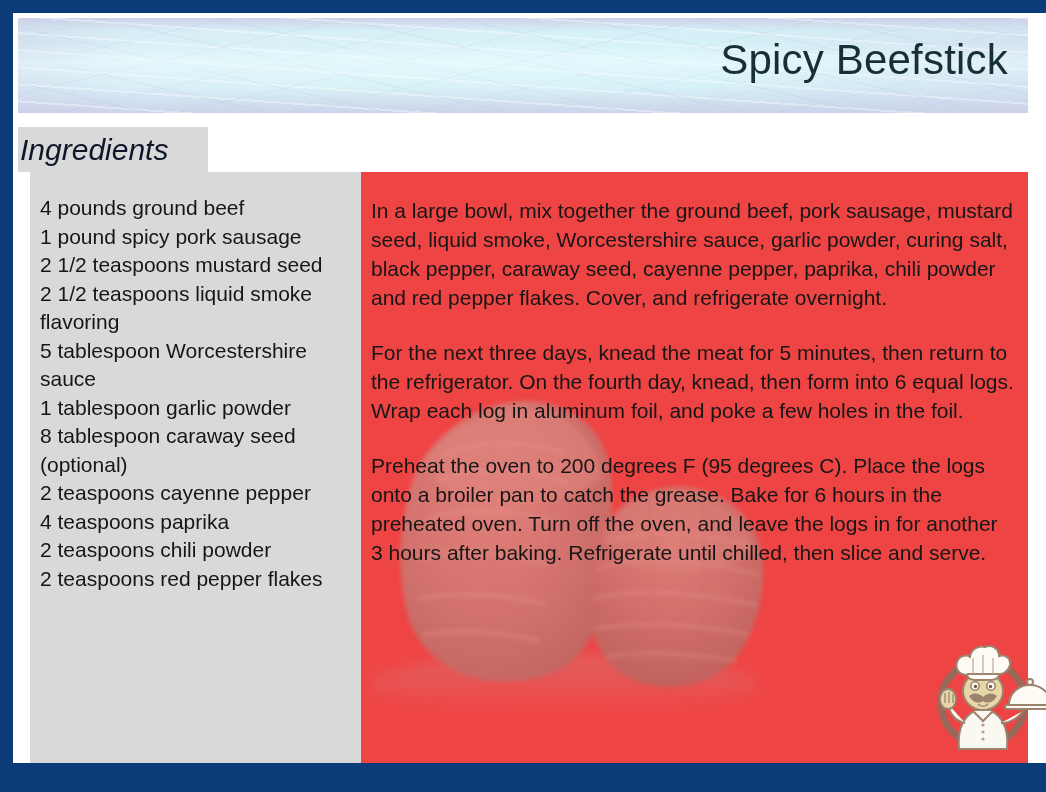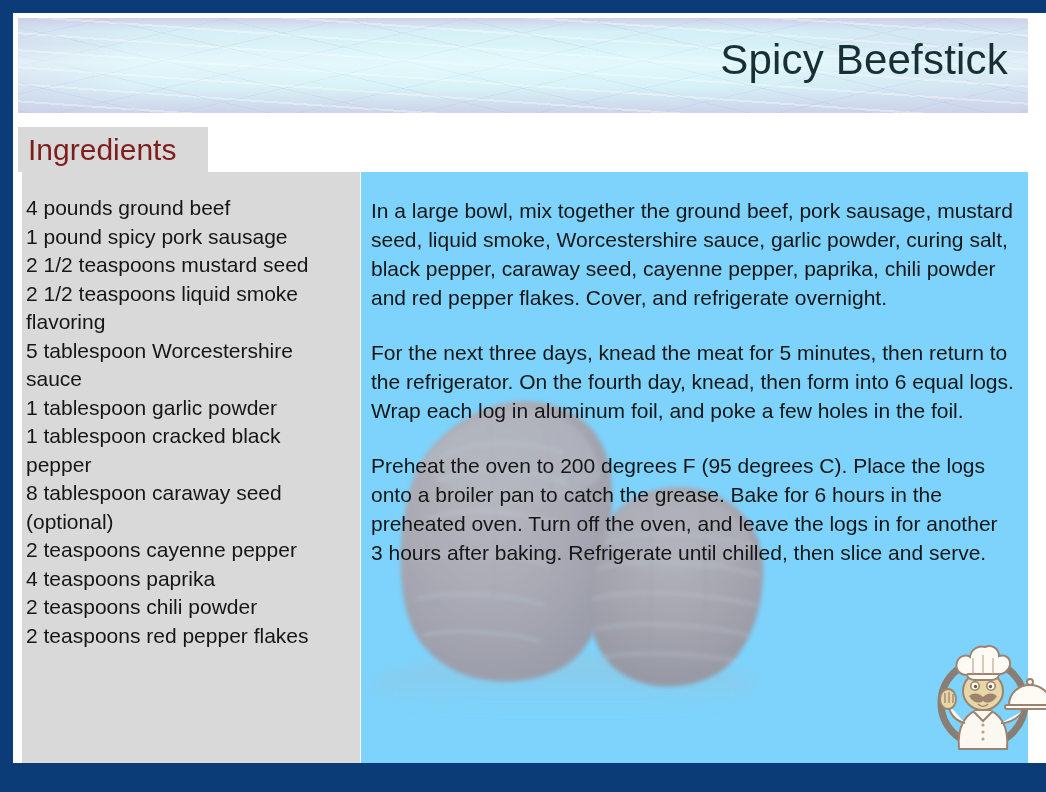--- a/index.html
+++ b/index.html
@@ -90,24 +90,25 @@
     white-space: nowrap;
   }
 
   
   .tab {
     position: absolute;
     height: 45px;
     line-height: 45px;
     font-size: 30px;
     font-weight: 400;
-    color: #7f1d1d;
-    padding-left: 10px;
+    color: #0f172a;
+    padding-left: 2px;
     box-sizing: border-box;
     white-space: nowrap;
+    font-style: italic;
   }
   .tab-ing {
     left: 5px;
     top: 114px;
     width: 190px;
     background: #d9d9d9;
   }
   .tab-dir {
     left: 348px;
     top: 114px;
@@ -116,31 +117,31 @@
   }
 
   
   .panel {
     position: absolute;
     top: 159px;
     box-sizing: border-box;
     overflow: hidden;
   }
   .panel-ing {
-    left: 9px;
+    left: 17px;
     width: 338px;
     height: 591px;
     background: #d9d9d9;
-    padding: 22px 12px 0 4px;
+    padding: 22px 12px 0 10px;
   }
   .panel-dir {
     left: 348px;
     width: 667px;
     height: 591px;
-    background: #7dd3fc;
+    background: #ef4444;
     padding: 24px 14px 0 10px;
   }
 
   
   .meat-photo {
     position: absolute;
     left: -12px;
     bottom: 16px;
     width: 460px;
     height: 400px;
@@ -195,21 +196,20 @@
     <div class="tab tab-ing">Ingredients</div>
 
     <div class="panel panel-ing">
       <div class="ing-list">
         <span class="ing-item">4 pounds ground beef</span>
         <span class="ing-item">1 pound spicy pork sausage</span>
         <span class="ing-item">2 1/2 teaspoons mustard seed</span>
         <span class="ing-item">2 1/2 teaspoons liquid smoke flavoring</span>
         <span class="ing-item">5 tablespoon Worcestershire sauce</span>
         <span class="ing-item">1 tablespoon garlic powder</span>
-        <span class="ing-item">1 tablespoon cracked black pepper</span>
         <span class="ing-item">8 tablespoon caraway seed (optional)</span>
         <span class="ing-item">2 teaspoons cayenne pepper</span>
         <span class="ing-item">4 teaspoons paprika</span>
         <span class="ing-item">2 teaspoons chili powder</span>
         <span class="ing-item">2 teaspoons red pepper flakes</span>
       </div>
     </div>
 
     <div class="panel panel-dir">
 

